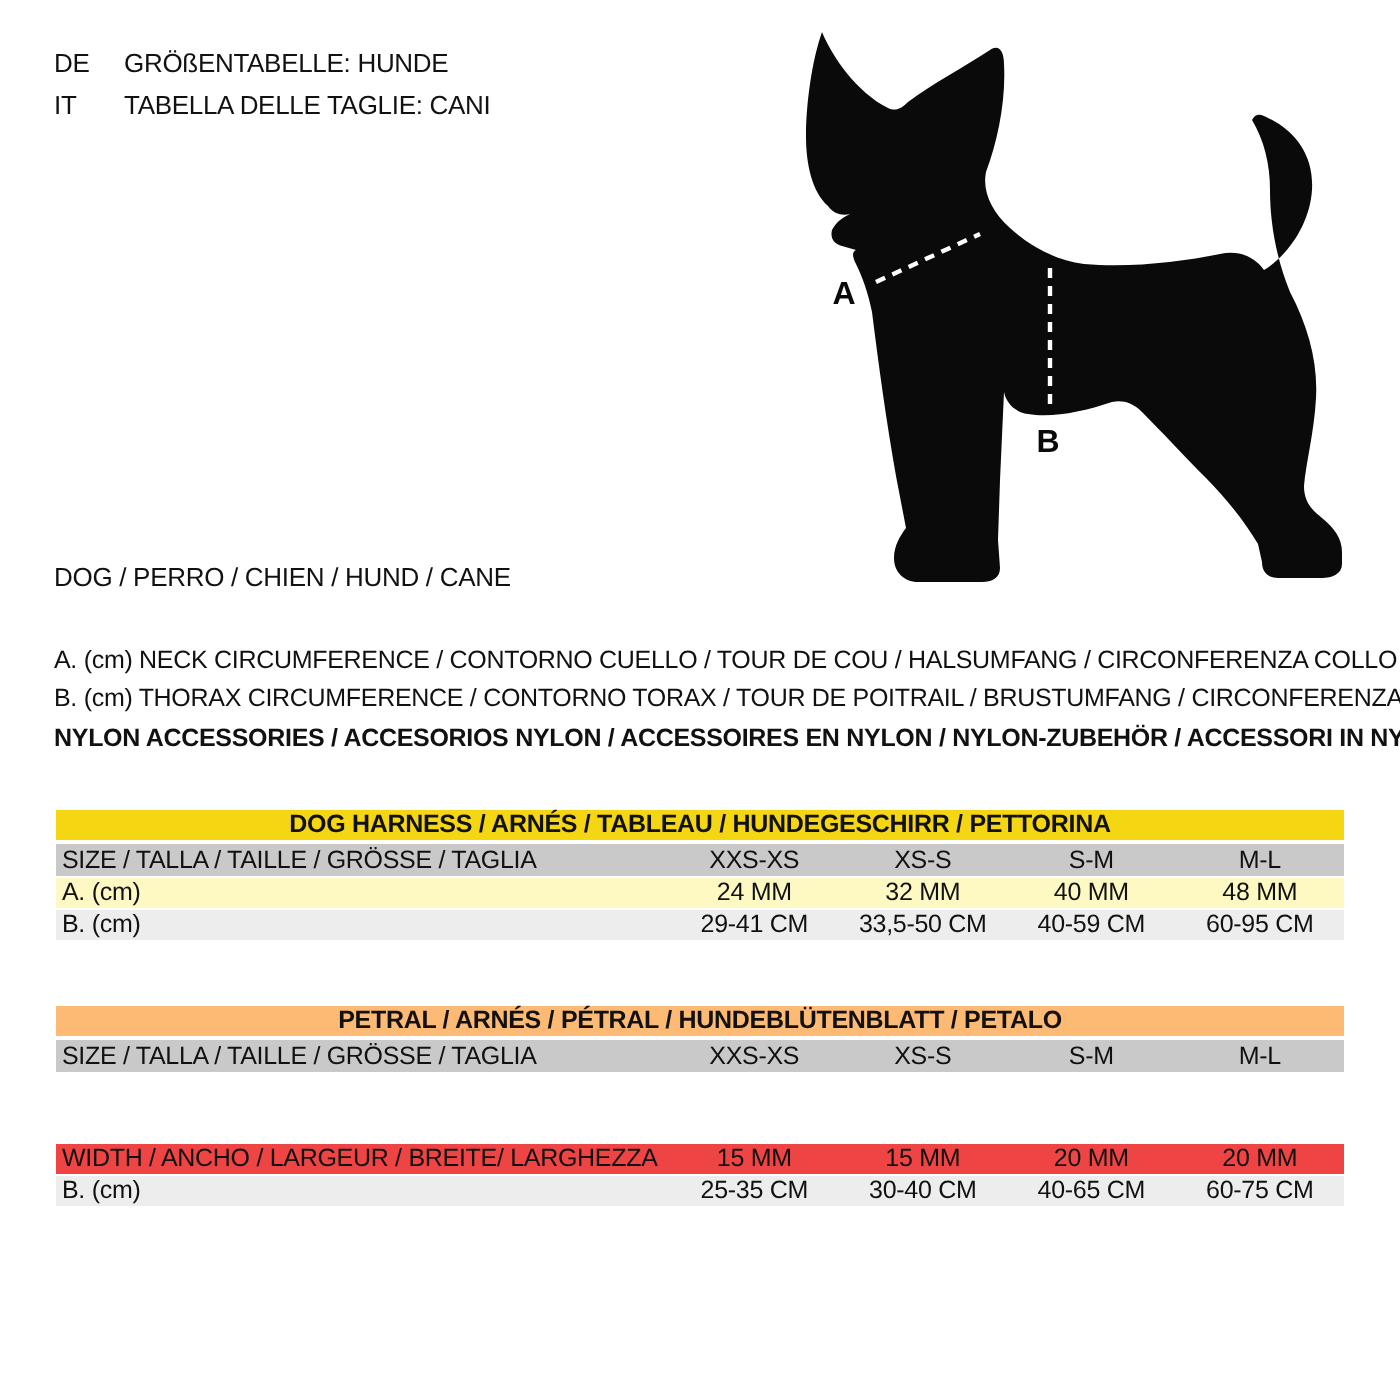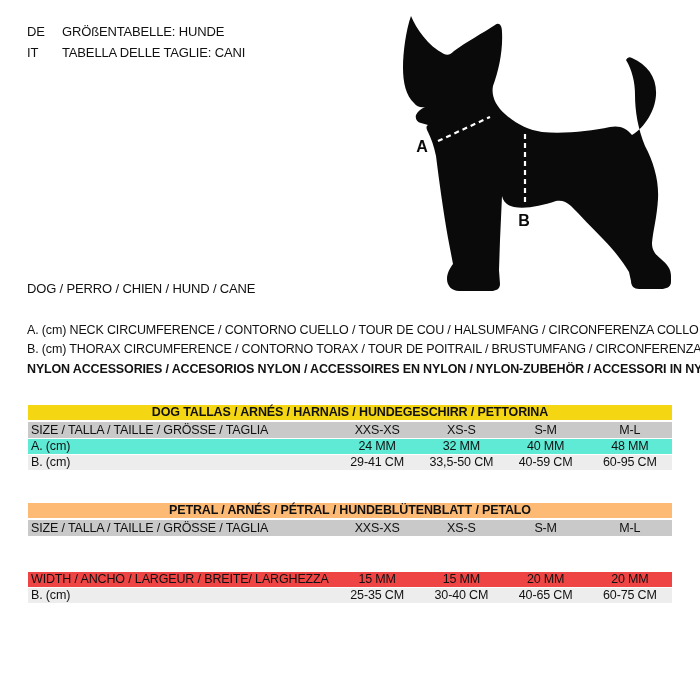--- a/index.html
+++ b/index.html
@@ -114,29 +114,29 @@
     <text x="134" y="216" text-anchor="middle" font-family="Liberation Sans, sans-serif" font-size="16" font-weight="bold" fill="#0a0a0a">B</text>
   </svg>
 </div>
 
 <div class="caption">DOG / PERRO / CHIEN / HUND / CANE</div>
 <div class="note a">A. (cm) NECK CIRCUMFERENCE / CONTORNO CUELLO / TOUR DE COU / HALSUMFANG / CIRCONFERENZA COLLO</div>
 <div class="note b">B. (cm) THORAX CIRCUMFERENCE / CONTORNO TORAX / TOUR DE POITRAIL / BRUSTUMFANG / CIRCONFERENZA TORACE</div>
 <div class="note nylon">NYLON ACCESSORIES / ACCESORIOS NYLON / ACCESSOIRES EN NYLON / NYLON-ZUBEHÖR / ACCESSORI IN NYLON</div>
 
 <div class="size-table t1">
-  <div class="tbl-title" style="background:#F5D613;">DOG TALLAS / ARNÉS / HARNAIS / HUNDEGESCHIRR / PETTORINA</div>
+  <div class="tbl-title" style="background:#F5D613;">DOG HARNESS / ARNÉS / TABLEAU / HUNDEGESCHIRR / PETTORINA</div>
   <div class="tbl-row head" style="background:#C9C9C9;">
     <div class="cell label">SIZE / TALLA / TAILLE / GRÖSSE / TAGLIA</div>
     <div class="cell val">XXS-XS</div>
     <div class="cell val">XS-S</div>
     <div class="cell val">S-M</div>
     <div class="cell val">M-L</div>
   </div>
-  <div class="tbl-row data" style="background:#5eead4;">
+  <div class="tbl-row data" style="background:#fef9c3;">
     <div class="cell label">A. (cm)</div>
     <div class="cell val">24 MM</div>
     <div class="cell val">32 MM</div>
     <div class="cell val">40 MM</div>
     <div class="cell val">48 MM</div>
   </div>
   <div class="tbl-row data" style="background:#EDEDED;">
     <div class="cell label">B. (cm)</div>
     <div class="cell val">29-41 CM</div>
     <div class="cell val">33,5-50 CM</div>

